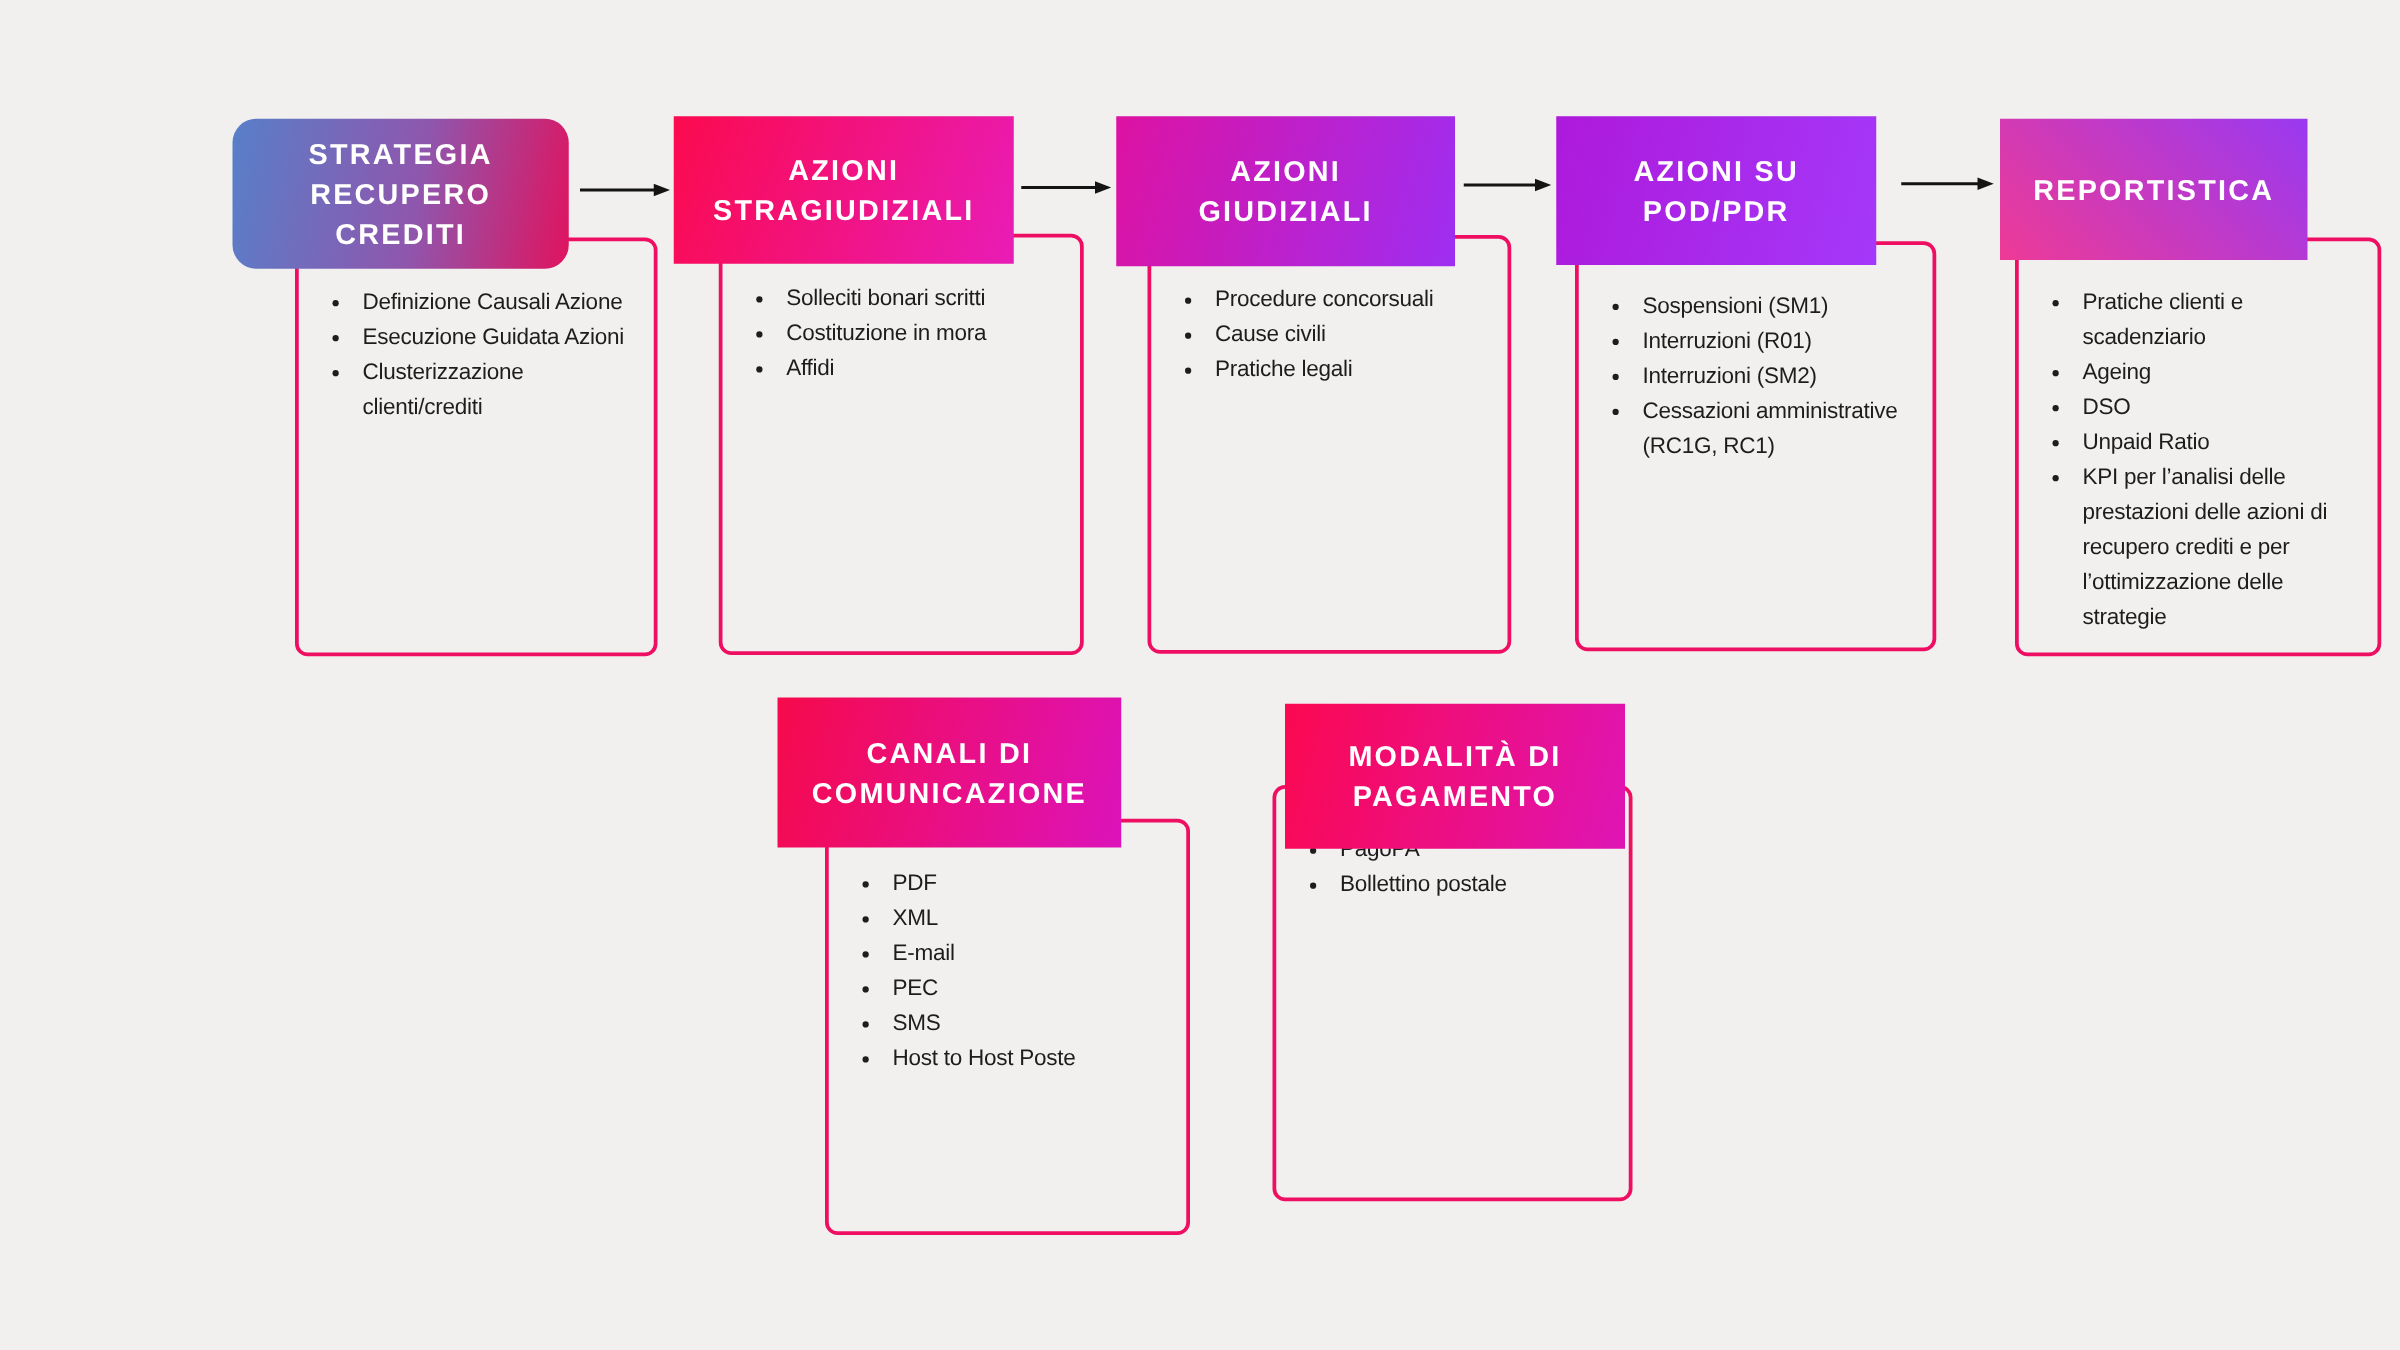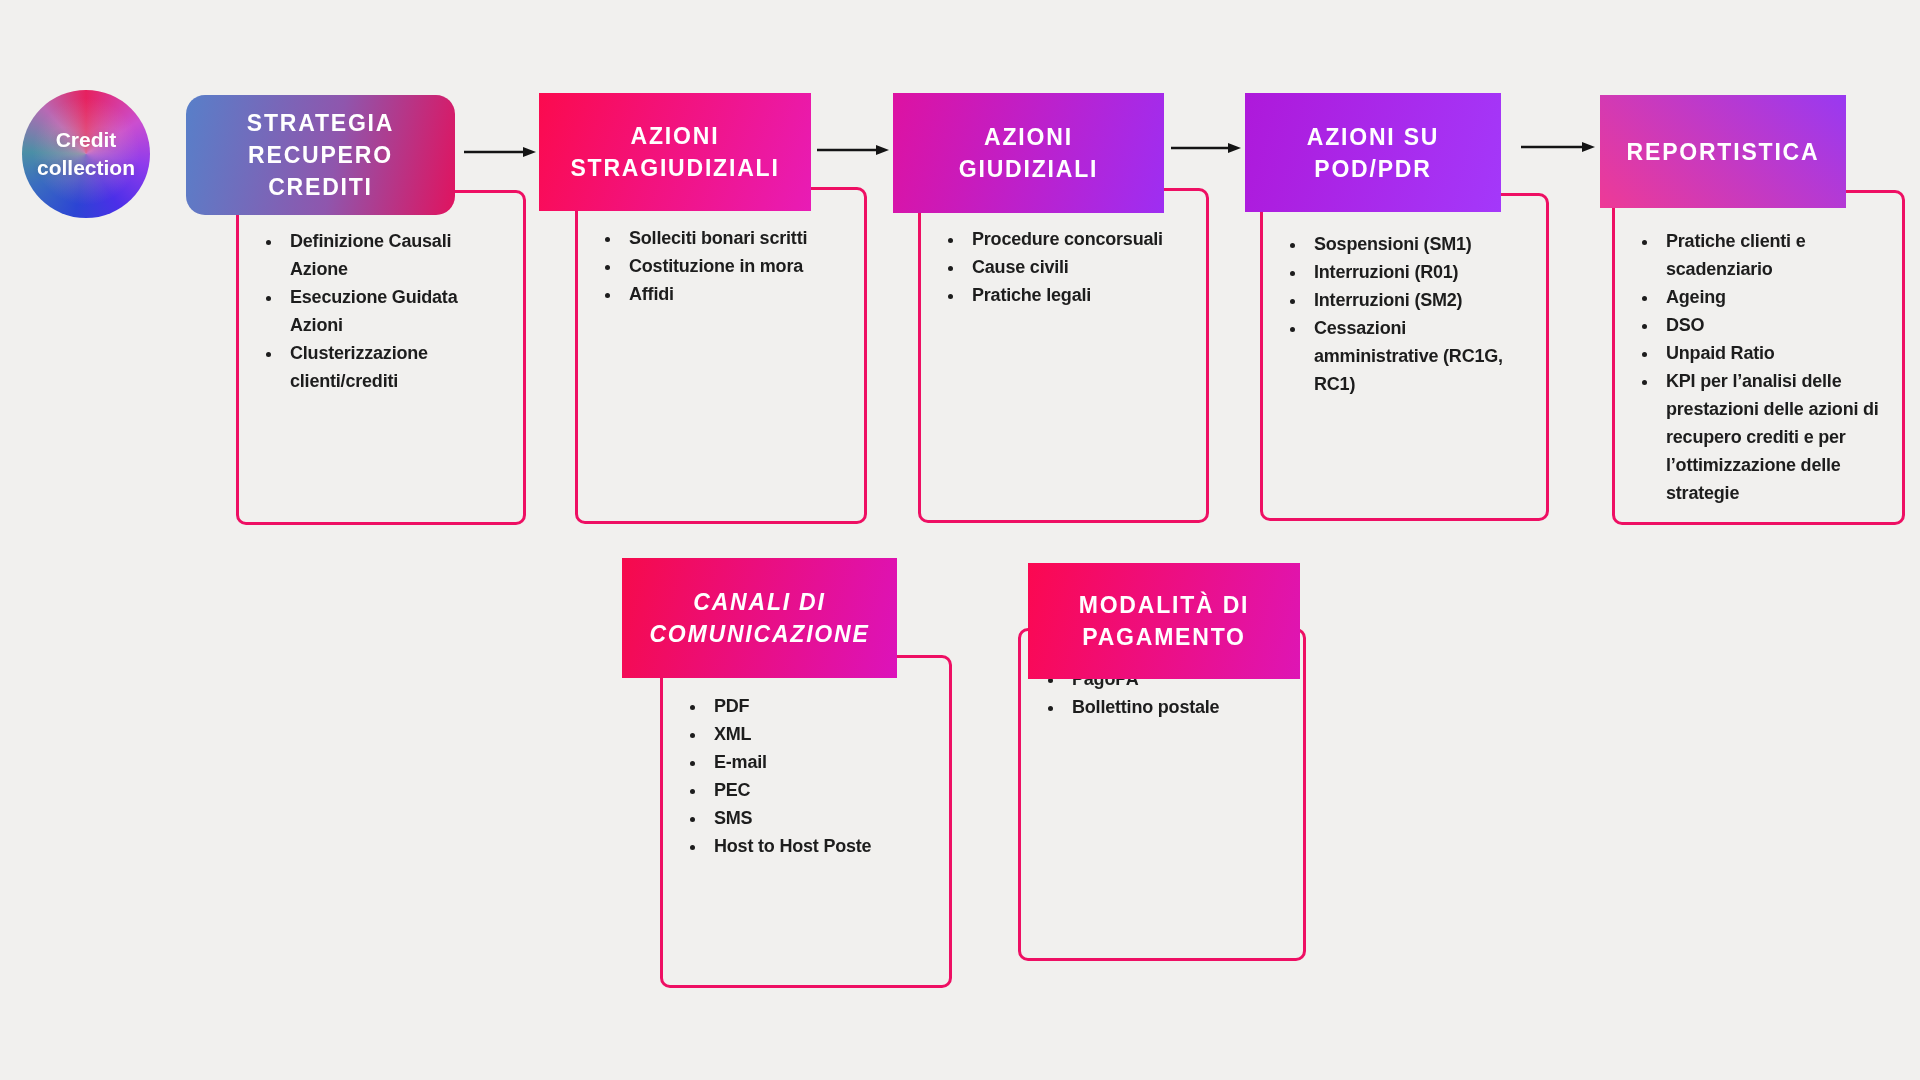--- a/index.html
+++ b/index.html
@@ -24,21 +24,21 @@
   .panel{
     position:absolute;z-index:1;
     border:3px solid var(--panel_border,#ee0f63);
     border-radius:10px;background:transparent;
   }
   .panel ul{
     margin:0;padding:34px 14px 14px 44px;
     list-style:disc outside;
   }
   .panel li{
-    font-size:18px;line-height:28px;font-weight:700;
+    font-size:18px;line-height:28px;font-weight:400;
     letter-spacing:-0.2px;color:var(--text,#1d1d1d);
     padding-left:7px;
   }
   
   .arrow{position:absolute;color:var(--arrow,#141414);}
   .arrow svg{display:block;}
   
   .bubble{
     position:absolute;left:22px;top:90px;width:128px;height:128px;
     border-radius:50%;z-index:2;
@@ -66,24 +66,20 @@
   #arrow1{left:463px;top:145px}
   #arrow2{left:816px;top:143px}
   #arrow3{left:1170px;top:141px}
   #arrow4{left:1520px;top:140px}
 </style>
 </head>
 <body>
 
 <div class="canvas">
 
-  <div class="bubble" style="background: radial-gradient(circle at 50% 48%, rgba(216, 158, 178, 0.55), rgba(216, 158, 178, 0) 58%), conic-gradient(rgb(230, 33, 95) 0deg, rgb(203, 78, 207) 58deg, rgb(143, 60, 236) 100deg, rgb(75, 47, 232) 148deg, rgb(44, 68, 212) 190deg, rgb(58, 108, 192) 238deg, rgb(75, 143, 166) 272deg, rgb(184, 105, 180) 318deg, rgb(230, 33, 95) 360deg);">
-    <span>Credit
-collection</span>
-  </div>
 
   <div id="s1">
     <div class="panel">
       <ul>
           <li>Definizione Causali Azione</li>
           <li>Esecuzione Guidata Azioni</li>
           <li>Clusterizzazione clienti/crediti</li>
         </ul>
     </div>
     <div class="head" style="background: linear-gradient(100deg, rgb(88, 127, 201), rgb(143, 86, 173) 55%, rgb(224, 19, 95)); border-radius: 19px;">
@@ -182,21 +178,21 @@
     <div class="panel">
       <ul>
           <li>PDF</li>
           <li>XML</li>
           <li>E-mail</li>
           <li>PEC</li>
           <li>SMS</li>
           <li>Host to Host Poste</li>
         </ul>
     </div>
-    <div class="head" style="background: linear-gradient(105deg, rgb(246, 10, 75), rgb(220, 19, 187)); font-style: italic;">
+    <div class="head" style="background: linear-gradient(105deg, rgb(246, 10, 75), rgb(220, 19, 187));">
       <h2>CANALI DI
 COMUNICAZIONE</h2>
     </div>
   </div>
 
   <div id="s7">
     <div class="panel">
       <ul>
           <li>PagoPA</li>
           <li>Bollettino postale</li>

